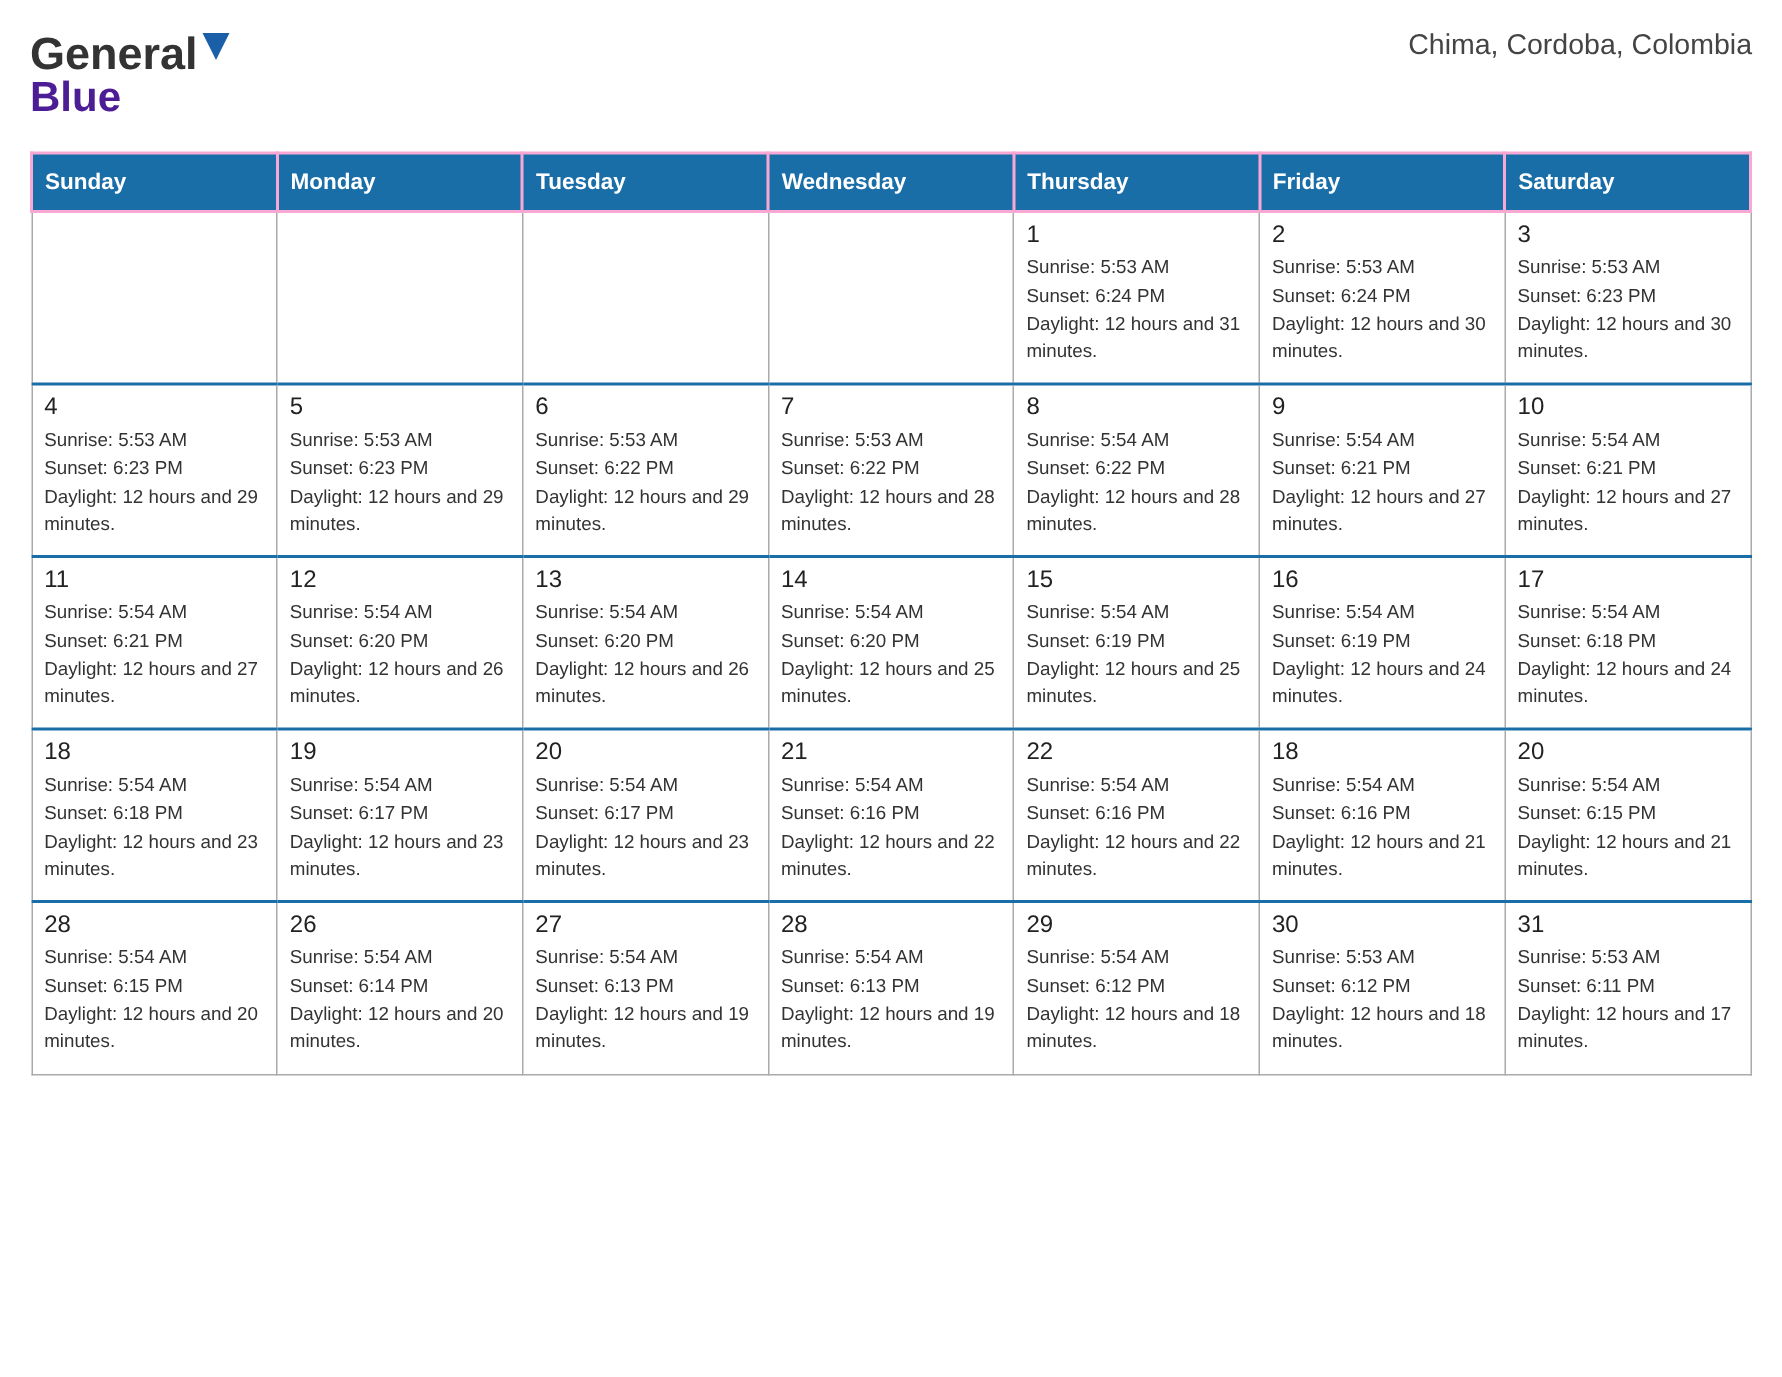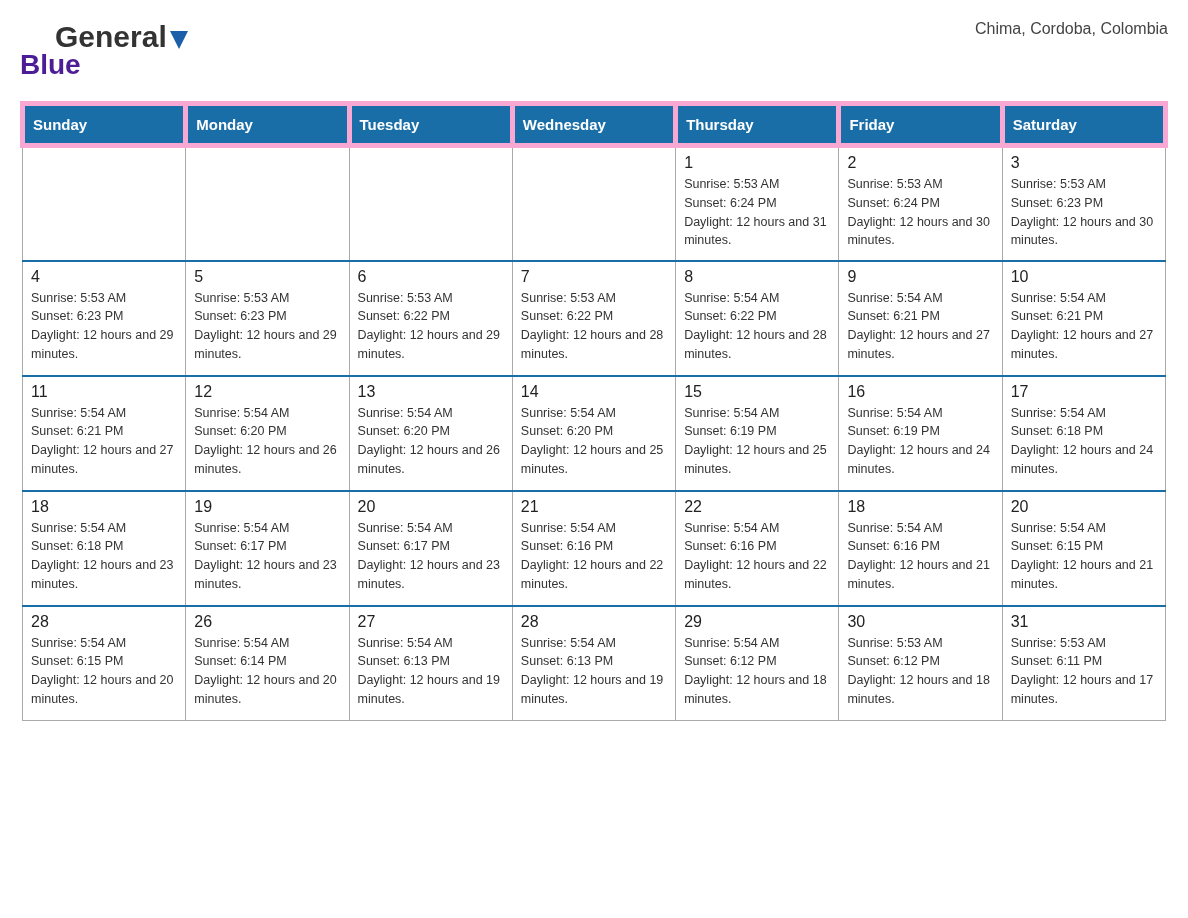--- a/index.html
+++ b/index.html
@@ -24,36 +24,36 @@
     .title-block {
       text-align: right;
     }
     .title-block h1 {
       font-size: 52px;
       font-weight: 300;
       color: #222;
       line-height: 1.1;
     }
     .title-block h2 {
-      font-size: 16px;
+      font-size: 19px;
       font-weight: 400;
       color: #444;
     }
     .calendar {
       width: 100%;
       border-collapse: collapse;
     }
     .calendar thead tr th {
       background-color: #1a6ea8;
       color: #fff;
       font-size: 15px;
       font-weight: 600;
       padding: 10px 8px;
       text-align: left;
-      border: 5px solid #f9a8d4;
+      border: 2px solid #f9a8d4;
     }
     .calendar tbody tr td {
       border: 1px solid #aaa;
       vertical-align: top;
       padding: 6px 8px;
       width: 14.28%;
       min-height: 90px;
       height: 115px;
       font-size: 13px;
       color: #333;
@@ -79,21 +79,21 @@
     }
     .calendar tbody tr:first-child td {
       border-top: 2px solid #1a6ea8;
     }
   </style>
 </head>
 <body>
 
 <div class="header">
   <div class="logo">
-    <div style="display:flex; align-items:flex-end; line-height:1.1;margin-left:35px;">
+    <div style="display:flex; align-items:flex-start; line-height:1.1;">
       <span style="font-size:30px; font-weight:bold; color:#333;">General</span>
       <svg width="22" height="22" viewBox="0 0 22 22" style="margin-left:1px; margin-bottom:2px;">
         <polygon points="2,2 20,2 11,20" fill="#1a5fa8"></polygon>
       </svg>
     </div>
     <div style="font-size:28px; font-weight:bold; color:#4c1d95; margin-top:-4px;">Blue</div>
   </div>
   <div class="title-block">
     <h2>Chima, Cordoba, Colombia</h2>
   </div>

